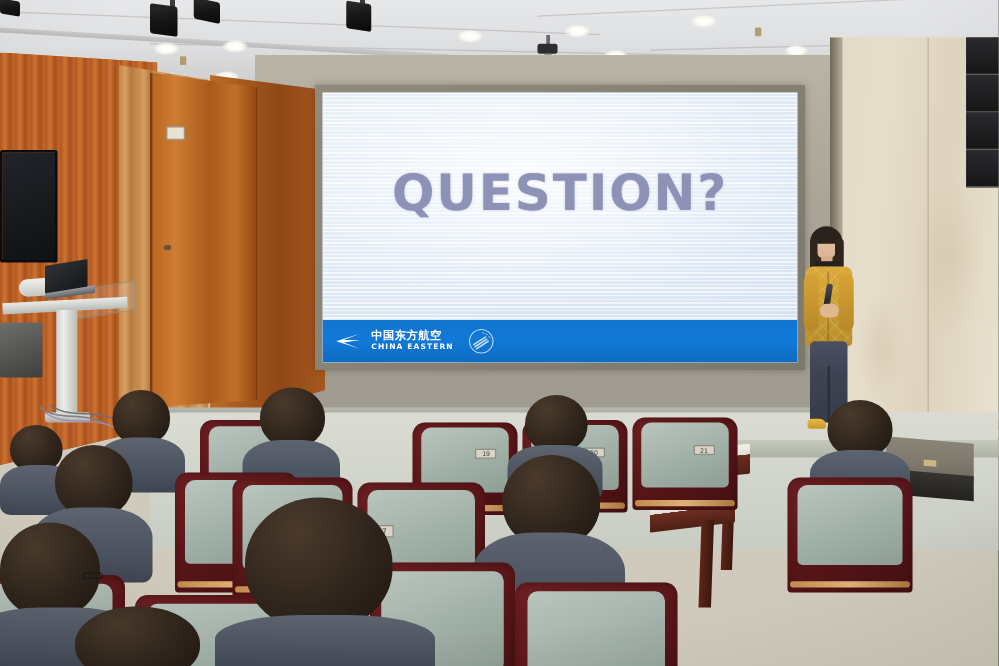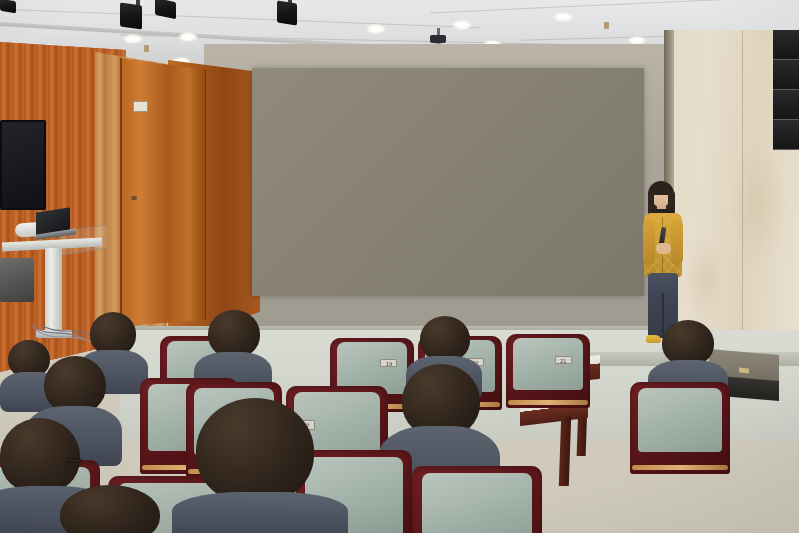--- a/index.html
+++ b/index.html
@@ -603,20 +603,39 @@
   <div class="marble-dark-edge"></div>
   <div class="wall-panel-stack">
     <div></div>
       <div></div>
       <div></div>
       <div></div>
   </div>
   <div class="baseboard-right"></div>
 
   <div class="screen-frame"></div>
+  <div class="screen">
+    <div class="screen-glow"></div>
+    <div class="slide-title">QUESTION?</div>
+
+    <div class="slide-footer">
+      <svg class="ce-logo-mark" viewBox="0 0 44 30">
+        <path d="M40 3 L14 13 L40 13 L14 17 L40 27 L8 17 L2 15 L8 13 Z" fill="#ffffff"></path>
+      </svg>
+      <div class="ce-logo-text">
+        <span class="ce-cn">中国东方航空</span>
+        <span class="ce-en">CHINA EASTERN</span>
+      </div>
+      <svg class="ce-emblem" viewBox="0 0 40 40">
+        <circle cx="20" cy="20" r="17" fill="none" stroke="#ffffff" stroke-width="1.6" opacity="0.85"></circle>
+        <path d="M9 25 L26 14 M11 28 L28 17 M13 31 L30 20" stroke="#ffffff" stroke-width="2.2" opacity="0.9" stroke-linecap="round"></path>
+        <path d="M22 7 l2 2 M27 9 l2 2 M31 13 l2 2" stroke="#ffffff" stroke-width="1.4" opacity="0.8" stroke-linecap="round"></path>
+      </svg>
+    </div>
+  </div>
 
   <div class="stage-edge"></div>
   <div class="stage-floor"></div>
   <div class="stage-step"></div>
 
   <div class="tv-monitor"></div>
   <div class="mixer-box"></div>
   <div class="podium-glass"></div>
   <div class="podium-desk"></div>
   <div class="podium-roll"></div>

